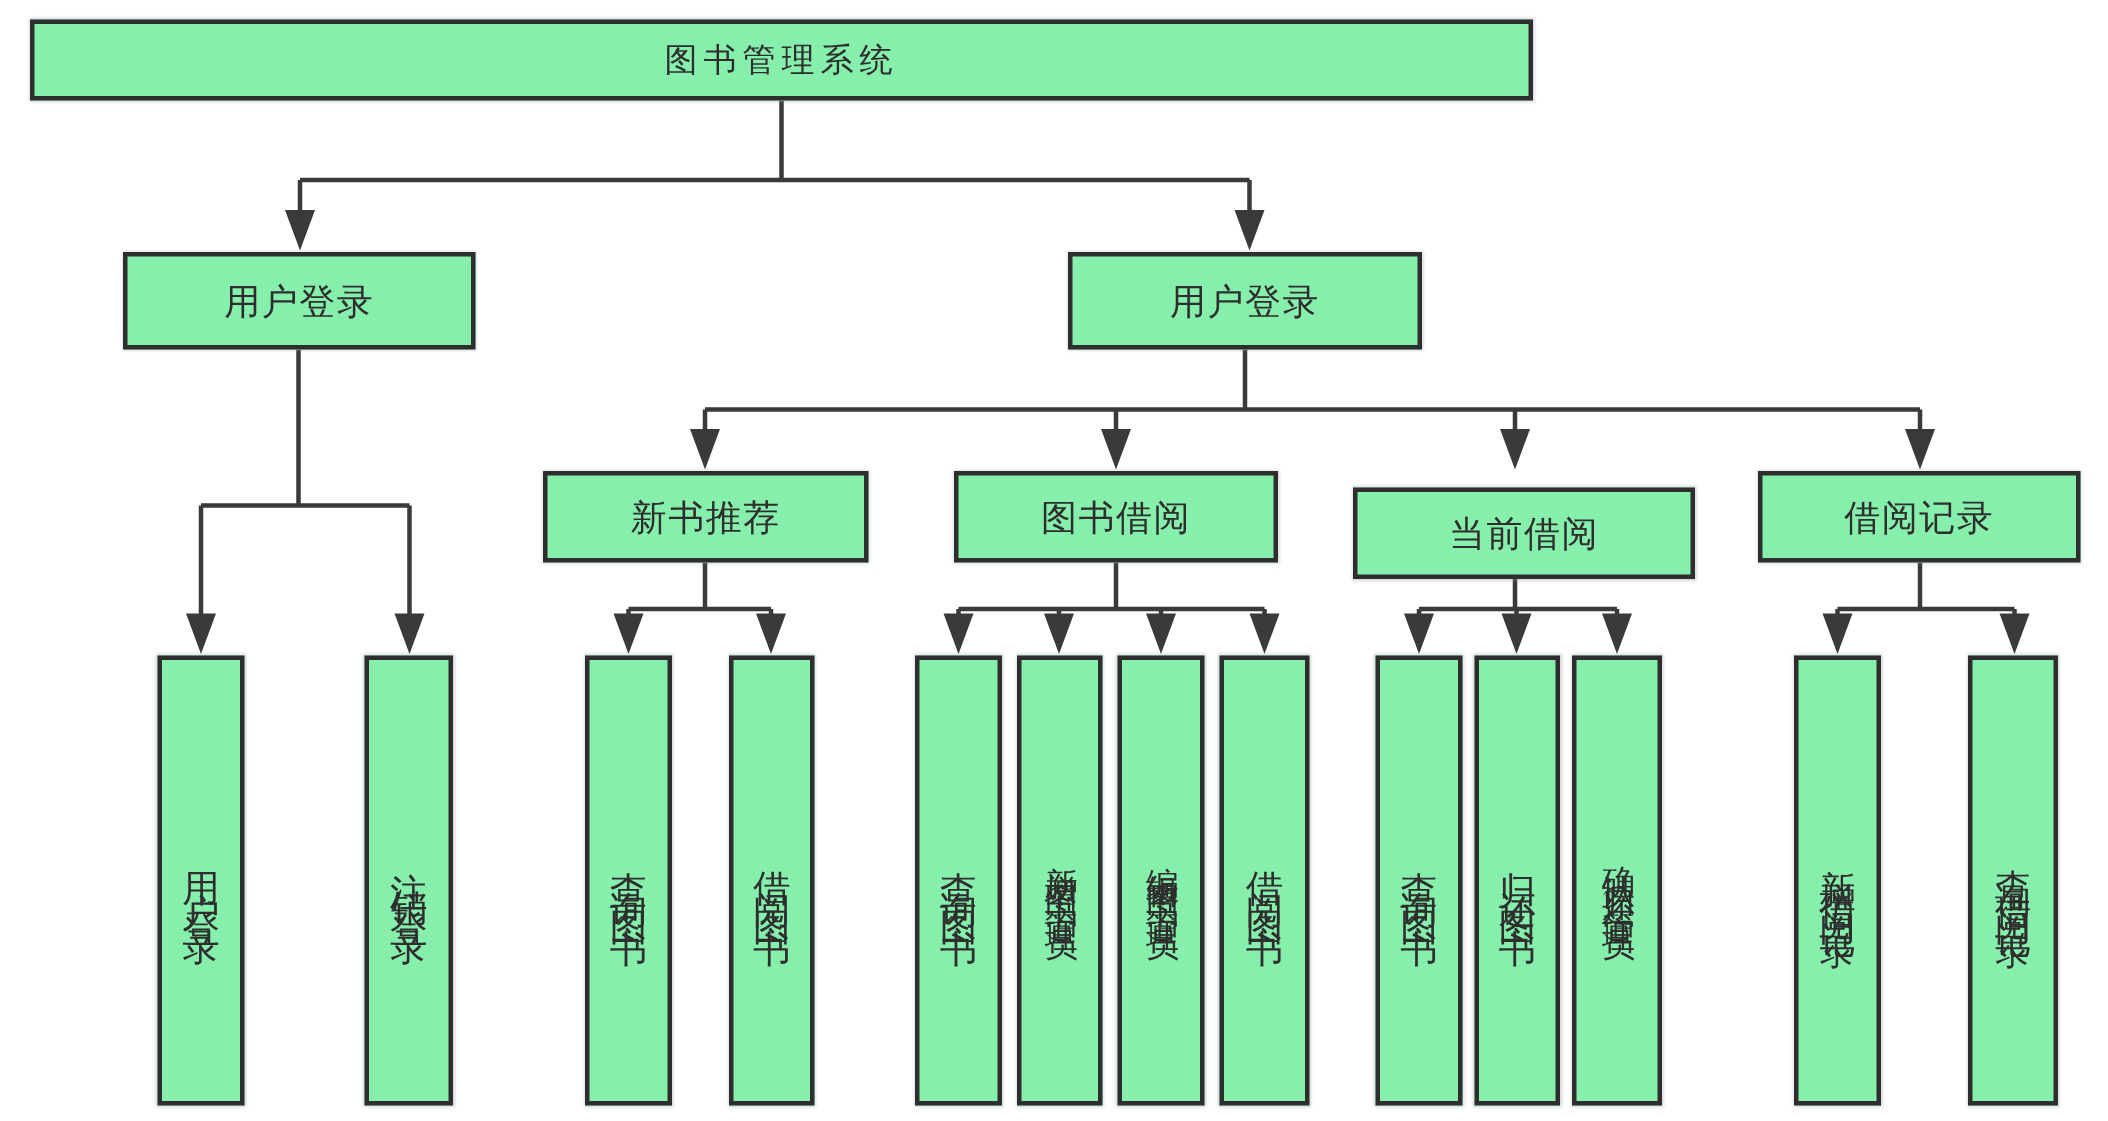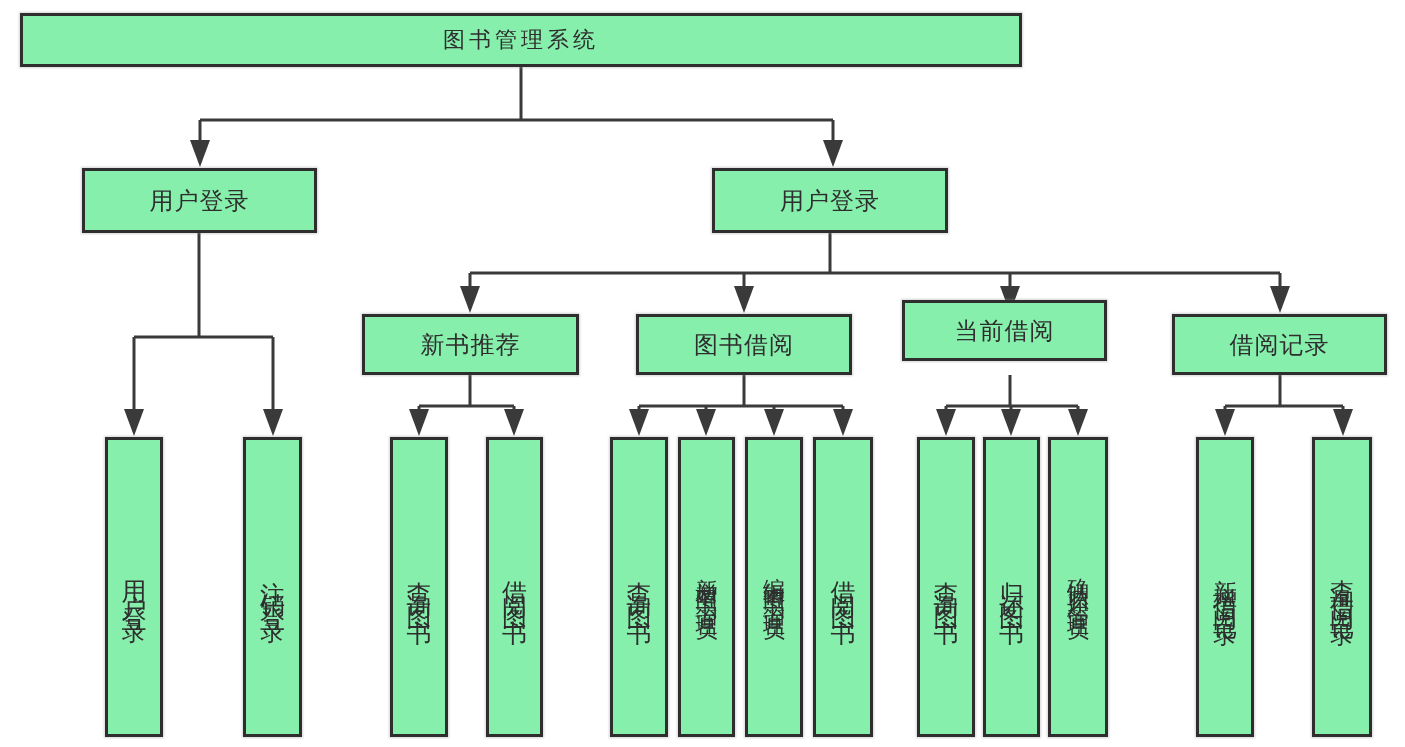--- a/index.html
+++ b/index.html
@@ -84,21 +84,21 @@
   <div class="node hbox" style="left:712px;top:168px;width:236px;height:65px">
     <span>用户登录</span>
   </div>
 
   <div class="node hbox" style="left:362px;top:314px;width:217px;height:61px">
     <span>新书推荐</span>
   </div>
   <div class="node hbox" style="left:636px;top:314px;width:216px;height:61px">
     <span>图书借阅</span>
   </div>
-  <div class="node hbox" style="left:902px;top:300px;width:205px;height:61px">
+  <div class="node hbox" style="left:902px;top:325px;width:228px;height:61px">
     <span>当前借阅</span>
   </div>
   <div class="node hbox" style="left:1172px;top:314px;width:215px;height:61px">
     <span>借阅记录</span>
   </div>
 
   <div class="node vbox len4" style="left:105px;width:58px">
     <span>用户登录</span>
   </div>
   <div class="node vbox len4" style="left:243px;width:59px">

